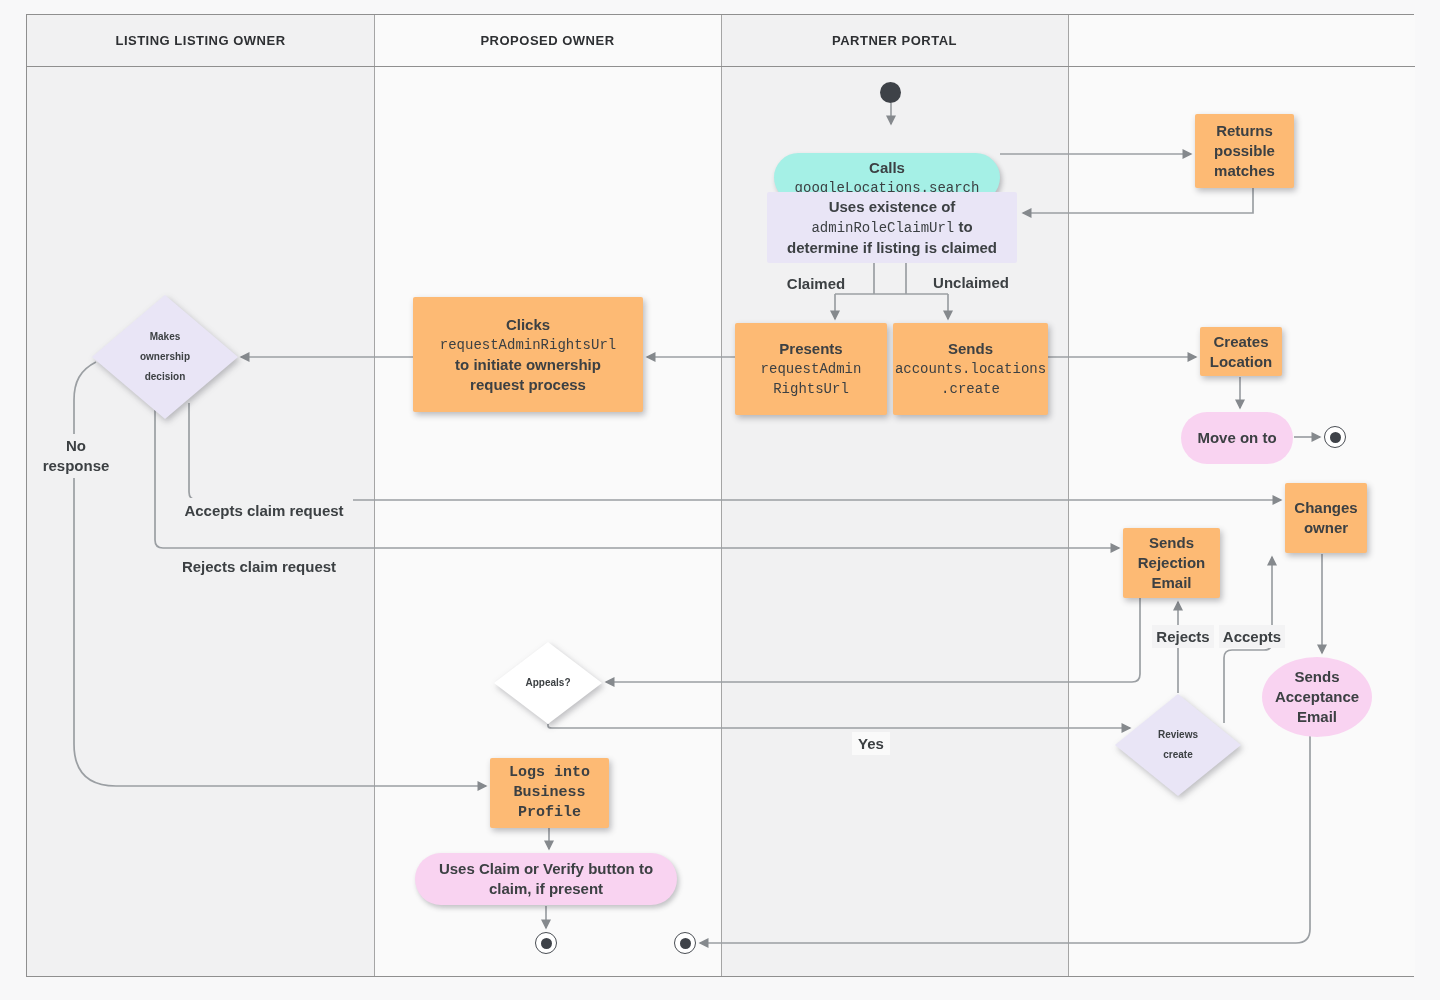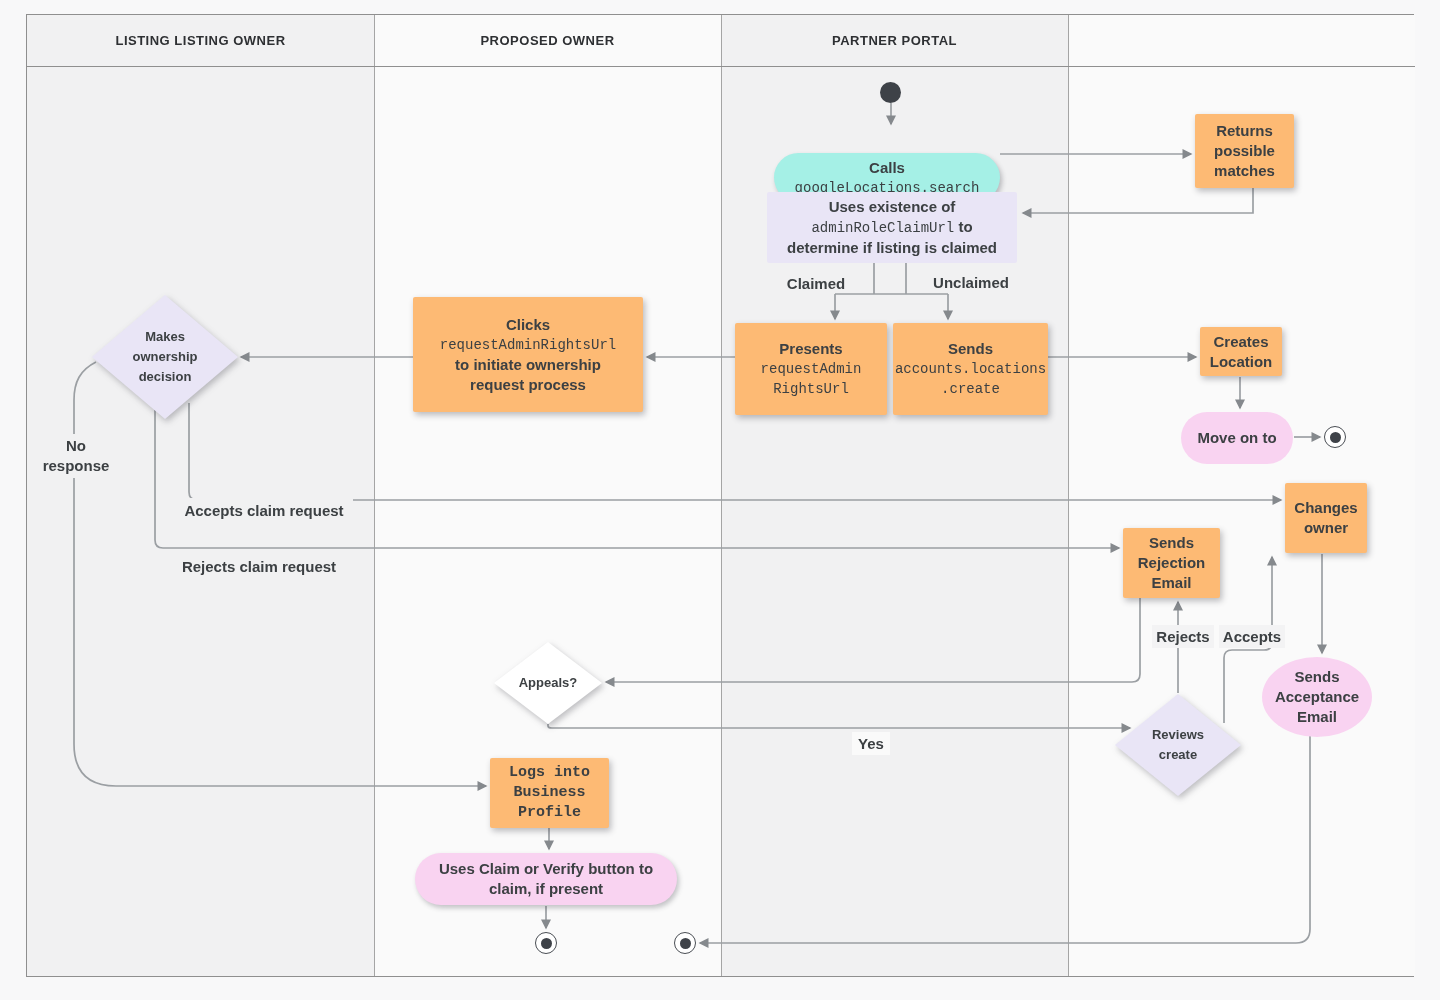--- a/index.html
+++ b/index.html
@@ -37,21 +37,21 @@
   .pill{border-radius:26px;}
   .pill.teal{background:var(--teal); box-shadow:2px 3px 5px rgba(50,50,60,.30);}
   .pill.pinkflat{background:var(--pink);}
   .pill.pinkshadow{background:var(--pink); box-shadow:2px 3px 5px rgba(50,50,60,.28);}
   .blob{background:var(--pink); border-radius:50%;}
   .flat-lavender{background:var(--lavender); border-radius:2px;text-align:right;}
 
   .diamond-wrap{position:absolute; z-index:3; filter:drop-shadow(2px 3px 3px rgba(50,50,60,.30));}
   .diamond{width:100%; height:100%; clip-path:polygon(50% 0,100% 50%,50% 100%,0 50%);
     display:flex; flex-direction:column; align-items:center; justify-content:center;
-    text-align:left; font-size:13px; font-weight:700; line-height:20px;}
+    text-align:left; font-size:10px; font-weight:700; line-height:20px;}
   .diamond.lav{background:var(--lavender);}
   .diamond.white{background:#ffffff;}
 
   
   .startnode{position:absolute; z-index:3; width:21px; height:21px; border-radius:50%;
     background:#3e4248;}
   .endnode{position:absolute; z-index:3; width:22px; height:22px; border-radius:50%;
     background:#ffffff; border:1.5px solid #4a4e54; display:flex; align-items:center;
     justify-content:center;}
   .endnode .dot{width:11px; height:11px; border-radius:50%; background:#3e4248;}

